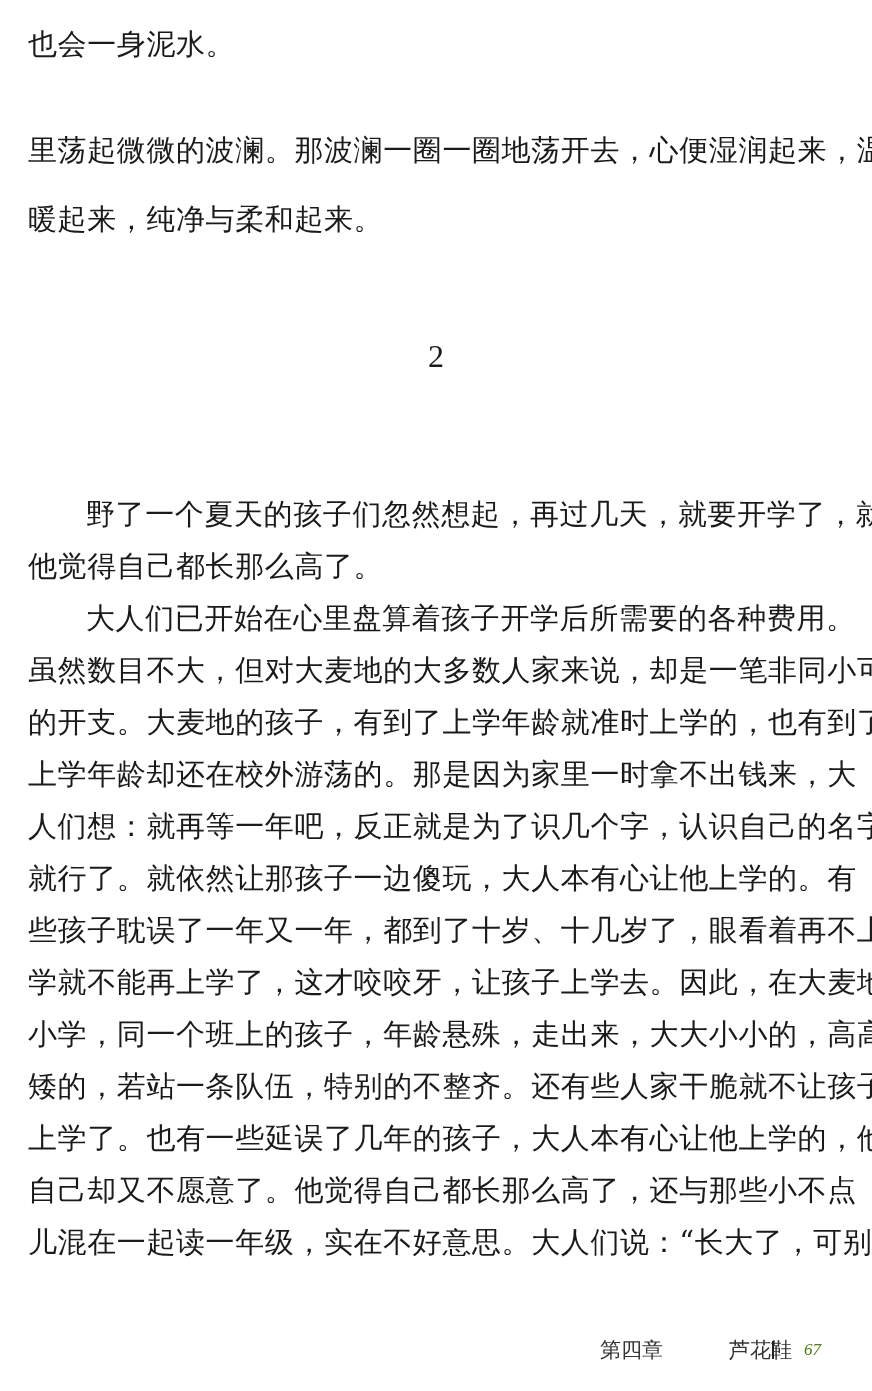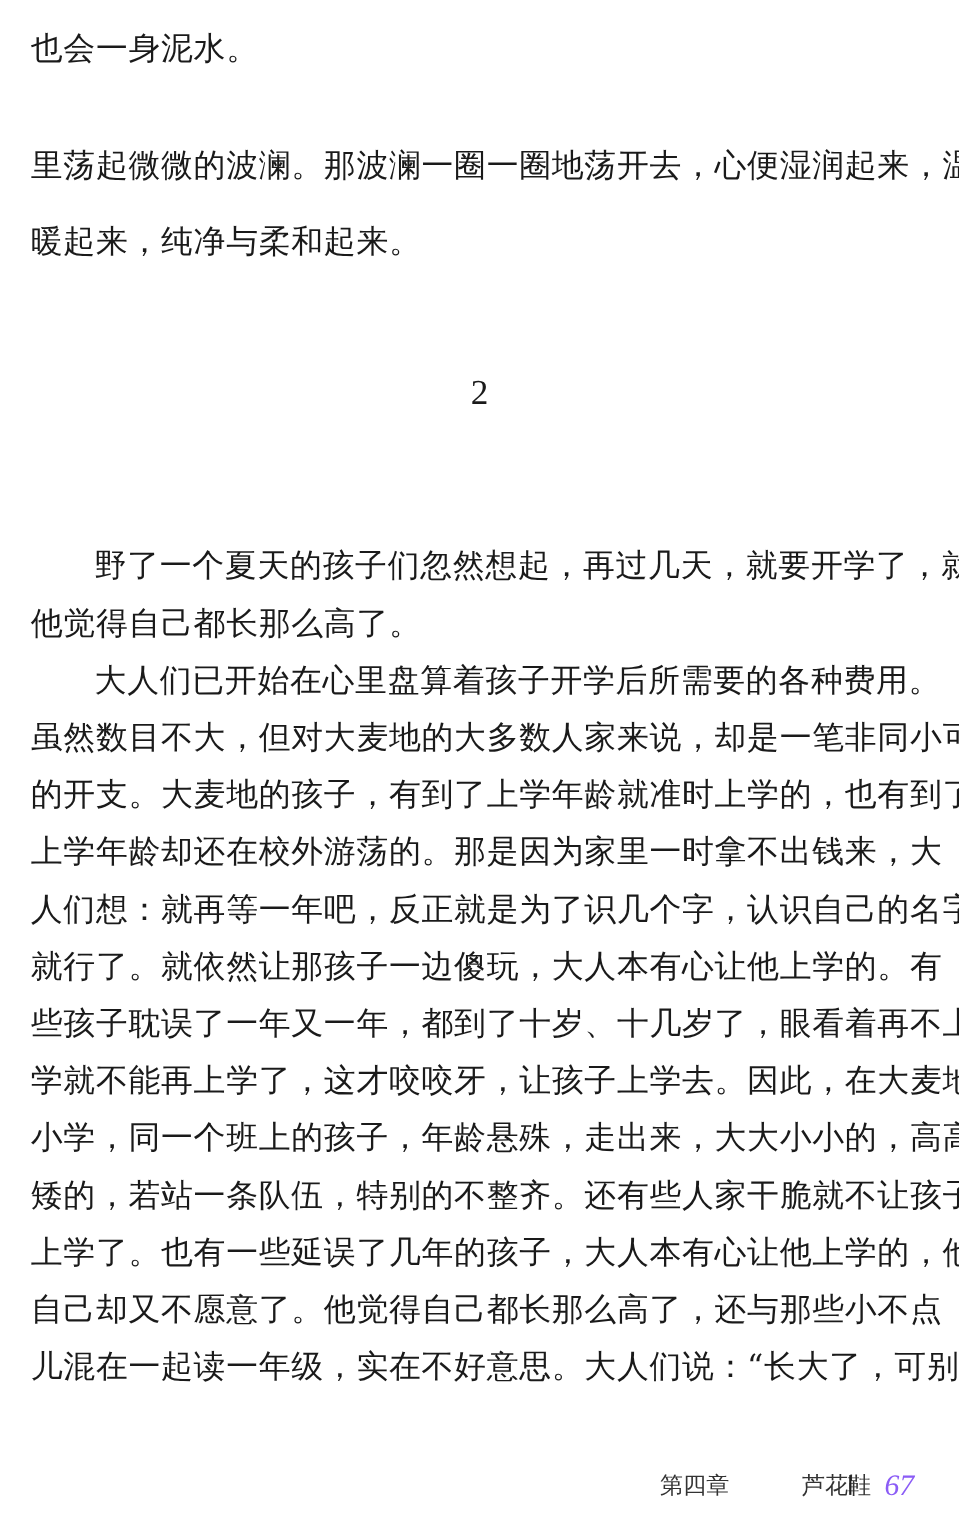--- a/index.html
+++ b/index.html
@@ -11,21 +11,21 @@
   .line.indent { left: 86px; width: 758px; }
   .line.last { text-align-last: left; }
   .section-num { position: absolute; left: 0; width: 872px; top: 336px; text-align: center;
                  font-family: "Liberation Serif", "DejaVu Serif", serif; font-size: 32px; line-height: 40px; }
   .footer { position: absolute; top: 1332px; left: 600px; width: 240px; height: 36px;
             font-size: 21px; line-height: 36px; color: #333; white-space: nowrap; text-decoration: underline; }
   .footer .chapter { position: absolute; left: 0; }
   .footer .title { position: absolute; left: 88px; margin-left: 41px; }
   .footer .sep { position: absolute; left: 172px; top: 9px; width: 2px; height: 18px; background: #222; }
   .footer .pagenum { position: absolute; left: 204px; font-family: "Liberation Serif", "DejaVu Serif", serif;
-                     font-style: italic; font-size: 27px; color: #8b5cf6; }
+                     font-style: italic; font-size: 17px; color: #4d7c0f; }
 </style>
 </head>
 <body>
 
 <div class="page">
 
   <div class="line last" style="top:24px">也会一身泥水。</div>
 
   <div class="line" style="top:130px">里荡起微微的波澜。那波澜一圈一圈地荡开去，心便湿润起来，温</div>
   <div class="line last" style="top:199px">暖起来，纯净与柔和起来。</div>

